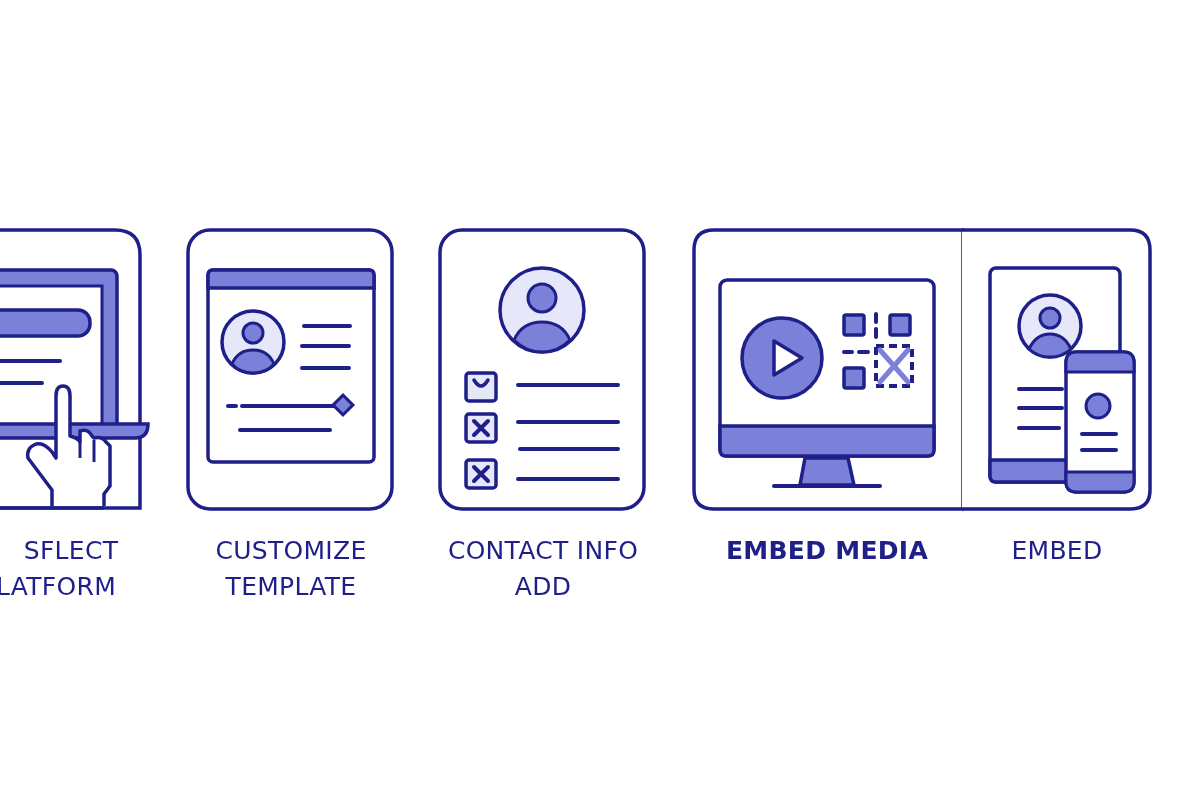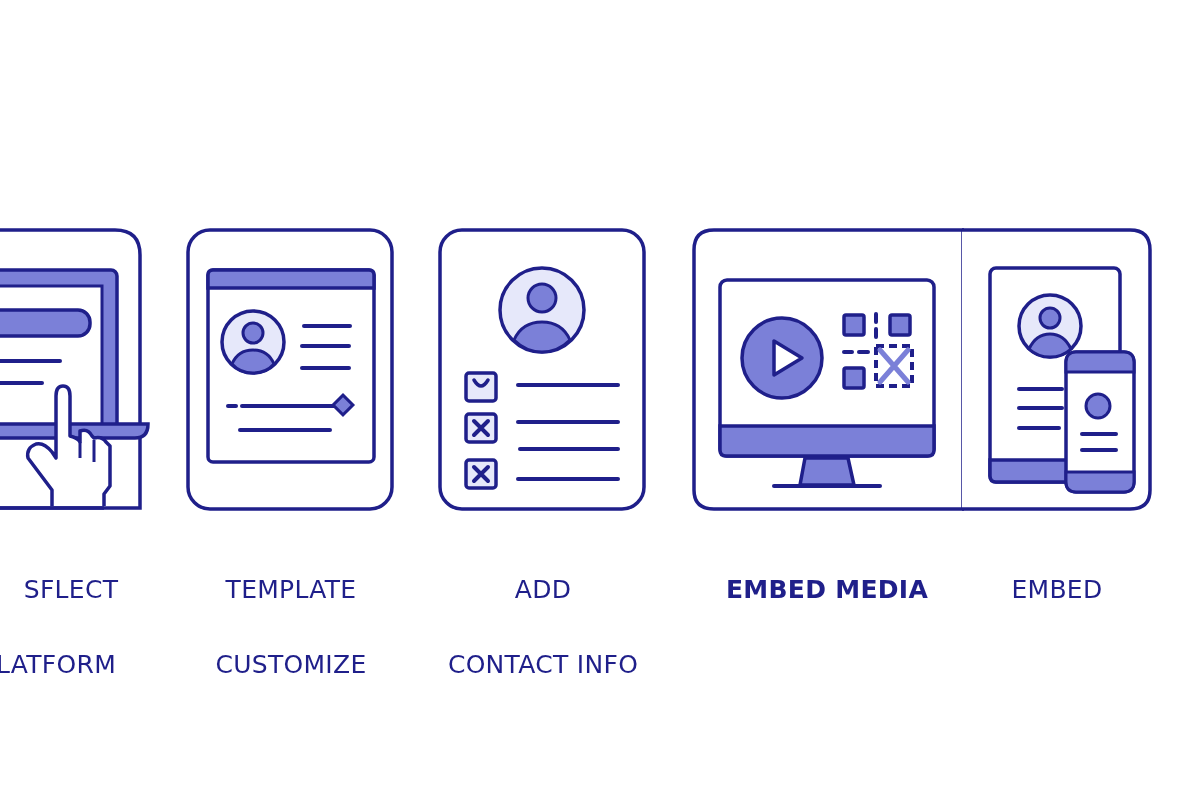--- a/index.html
+++ b/index.html
@@ -2,21 +2,21 @@
 <html><head>
   <meta charset="utf-8">
   <style>
     html, body { margin:0; padding:0; }
     body { width:1200px; height:800px; background:#ffffff; position:relative; overflow:hidden;
       font-family:"DejaVu Sans", sans-serif; }
     .panel { position:absolute; }
     .panel svg { display:block; }
     .label { position:absolute; text-align:center; color:#1f1f8a; font-size:25px; line-height:36px;
       font-weight:500; letter-spacing:0.3px; white-space:nowrap; }
-    .label span { display:block;margin-top:39px; }
+    .label span { display:block; }
   </style>
 </head>
 <body>
 
 <div class="panel" style="left:0;top:228px;">
   <svg width="160" height="285" viewBox="0 0 160 285">
     <path d="M-10 2 H115 Q140 2 140 27 V280 H-10" fill="#fff" stroke="#1f1f8a" stroke-width="3.5"></path>
     <rect x="-20" y="42" width="137" height="160" rx="6" fill="#7b80d8" stroke="#1f1f8a" stroke-width="3.5"></rect>
     <rect x="-20" y="58" width="122" height="144" fill="#fff" stroke="#1f1f8a" stroke-width="3"></rect>
     <rect x="-20" y="82" width="110" height="26" rx="12" fill="#7b80d8" stroke="#1f1f8a" stroke-width="3.5"></rect>
@@ -45,22 +45,22 @@
     <line x1="118" y1="98" x2="164" y2="98" stroke="#1f1f8a" stroke-width="4" stroke-linecap="round"></line>
     <line x1="116" y1="118" x2="163" y2="118" stroke="#1f1f8a" stroke-width="4" stroke-linecap="round"></line>
     <line x1="116" y1="140" x2="163" y2="140" stroke="#1f1f8a" stroke-width="4" stroke-linecap="round"></line>
     <line x1="42" y1="178" x2="50" y2="178" stroke="#1f1f8a" stroke-width="4" stroke-linecap="round"></line>
     <line x1="56" y1="178" x2="150" y2="178" stroke="#1f1f8a" stroke-width="4" stroke-linecap="round"></line>
     <rect x="150" y="170" width="14" height="14" transform="rotate(45 157 177)" fill="#7b80d8" stroke="#1f1f8a" stroke-width="3"></rect>
     <line x1="54" y1="202" x2="144" y2="202" stroke="#1f1f8a" stroke-width="4" stroke-linecap="round"></line>
   </svg>
 </div>
 <div class="label" style="left:186px;top:533px;width:210px;">
+  <span>CUSTOMIZE</span>
   <span>TEMPLATE</span>
-  <span>CUSTOMIZE</span>
 </div>
 
 <div class="panel" style="left:438px;top:228px;">
   <svg width="210" height="285" viewBox="0 0 210 285">
     <rect x="2" y="2" width="204" height="279" rx="22" fill="#fff" stroke="#1f1f8a" stroke-width="3.5"></rect>
     <circle cx="104" cy="82" r="42" fill="#e6e8fa" stroke="#1f1f8a" stroke-width="3.5"></circle>
     <circle cx="104" cy="70" r="14" fill="#7b80d8" stroke="#1f1f8a" stroke-width="3"></circle>
     <path d="M76 112 Q84 94 104 94 Q124 94 132 112 Q120 124 104 124 Q88 124 76 112 Z" fill="#7b80d8" stroke="#1f1f8a" stroke-width="3"></path>
     <rect x="28" y="145" width="30" height="28" rx="3" fill="#e6e8fa" stroke="#1f1f8a" stroke-width="3.5"></rect>
     <path d="M36 152 Q43 164 50 152" fill="none" stroke="#1f1f8a" stroke-width="3.5" stroke-linecap="round"></path>
@@ -68,22 +68,22 @@
     <rect x="28" y="186" width="30" height="28" rx="3" fill="#e6e8fa" stroke="#1f1f8a" stroke-width="3.5"></rect>
     <path d="M36 193 L50 207 M50 193 L36 207" stroke="#1f1f8a" stroke-width="4" stroke-linecap="round"></path>
     <line x1="80" y1="194" x2="180" y2="194" stroke="#1f1f8a" stroke-width="4" stroke-linecap="round"></line>
     <line x1="82" y1="221" x2="180" y2="221" stroke="#1f1f8a" stroke-width="4" stroke-linecap="round"></line>
     <rect x="28" y="232" width="30" height="28" rx="3" fill="#e6e8fa" stroke="#1f1f8a" stroke-width="3.5"></rect>
     <path d="M36 239 L50 253 M50 239 L36 253" stroke="#1f1f8a" stroke-width="4" stroke-linecap="round"></path>
     <line x1="80" y1="251" x2="180" y2="251" stroke="#1f1f8a" stroke-width="4" stroke-linecap="round"></line>
   </svg>
 </div>
 <div class="label" style="left:438px;top:533px;width:210px;">
+  <span>CONTACT INFO</span>
   <span>ADD</span>
-  <span>CONTACT INFO</span>
 </div>
 
 <div class="panel" style="left:692px;top:228px;">
   <svg width="460" height="285" viewBox="0 0 460 285">
     <path d="M272 2 H22 Q2 2 2 22 V262 Q2 281 22 281 H272" fill="#fff" stroke="#1f1f8a" stroke-width="3.5"></path>
     <line x1="271" y1="2" x2="271" y2="281" stroke="#1f1f8a" stroke-width="3.5"></line>
     <rect x="28" y="52" width="214" height="176" rx="7" fill="#fff" stroke="#1f1f8a" stroke-width="3.5"></rect>
     <path d="M28 198 H242 V222 Q242 228 236 228 H34 Q28 228 28 222 Z" fill="#7b80d8" stroke="#1f1f8a" stroke-width="3.5"></path>
     <path d="M113 230 L108 257 H162 L156 230 Z" fill="#7b80d8" stroke="#1f1f8a" stroke-width="3.5"></path>
     <line x1="82" y1="258" x2="188" y2="258" stroke="#1f1f8a" stroke-width="4" stroke-linecap="round"></line>

